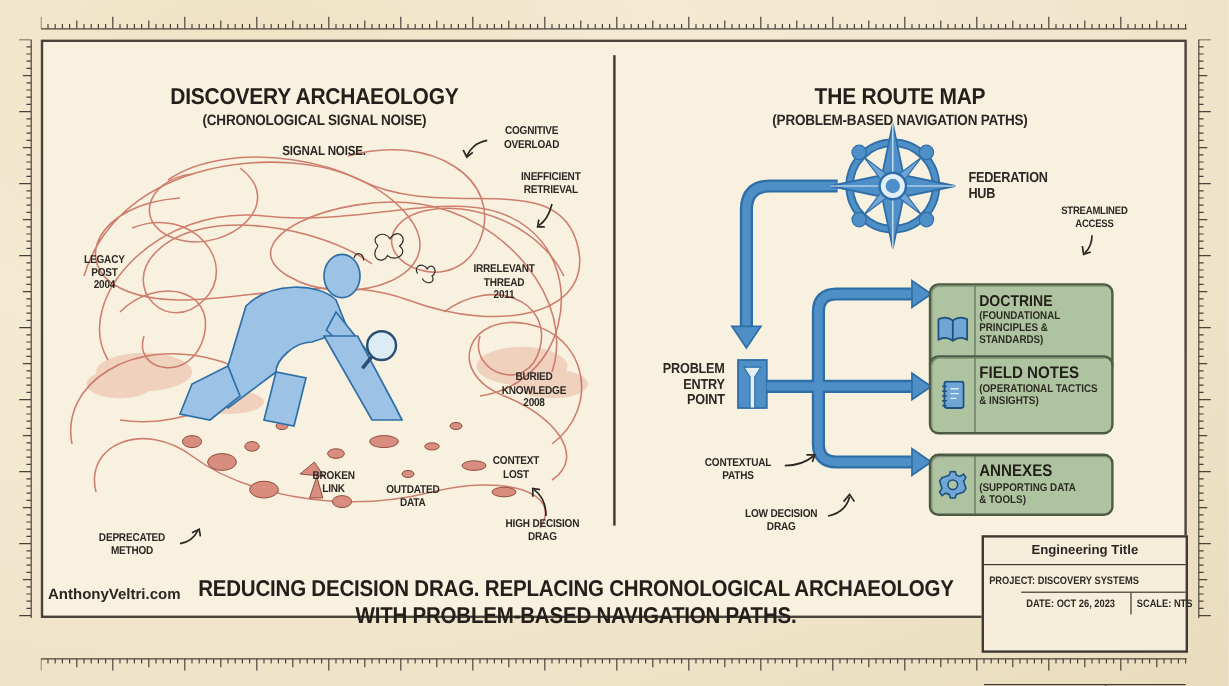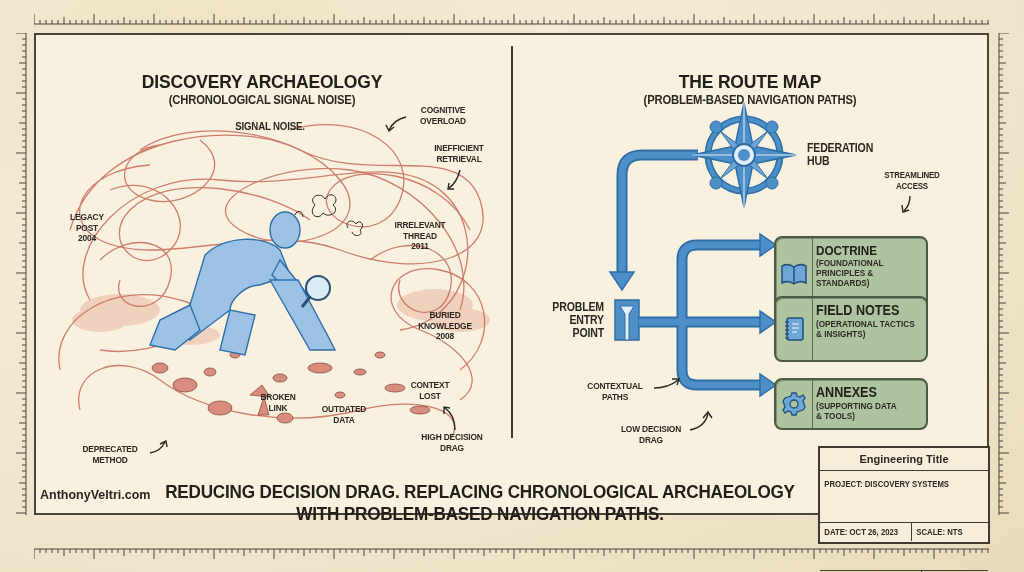--- a/index.html
+++ b/index.html
@@ -332,21 +332,21 @@
     <div>WITH PROBLEM-BASED NAVIGATION PATHS.</div>
   </div>
 
   <div class="site">AnthonyVeltri.com</div>
 
   <div class="tblock">
     <div class="head">Engineering Title</div>
     <div class="row" style="top:22px;height:18px;align-items:flex-end;">
         <span>PROJECT: DISCOVERY SYSTEMS</span>
       </div>
-    <div class="row" style="top:74px;height:18px;">
+    <div class="row" style="top:45px;height:18px;margin-left:31px;">
       <div class="split" style="flex:1.15;">
           <span>DATE: OCT 26, 2023</span>
         </div>
       <div class="split">
           <span>SCALE: NTS</span>
         </div>
     </div>
     <div class="row" style="top:76px;height:18px;margin-top:46px;">
       <div class="split" style="flex:1.15;">
           <span>DRAWN BY: A. VELTRI</span>

